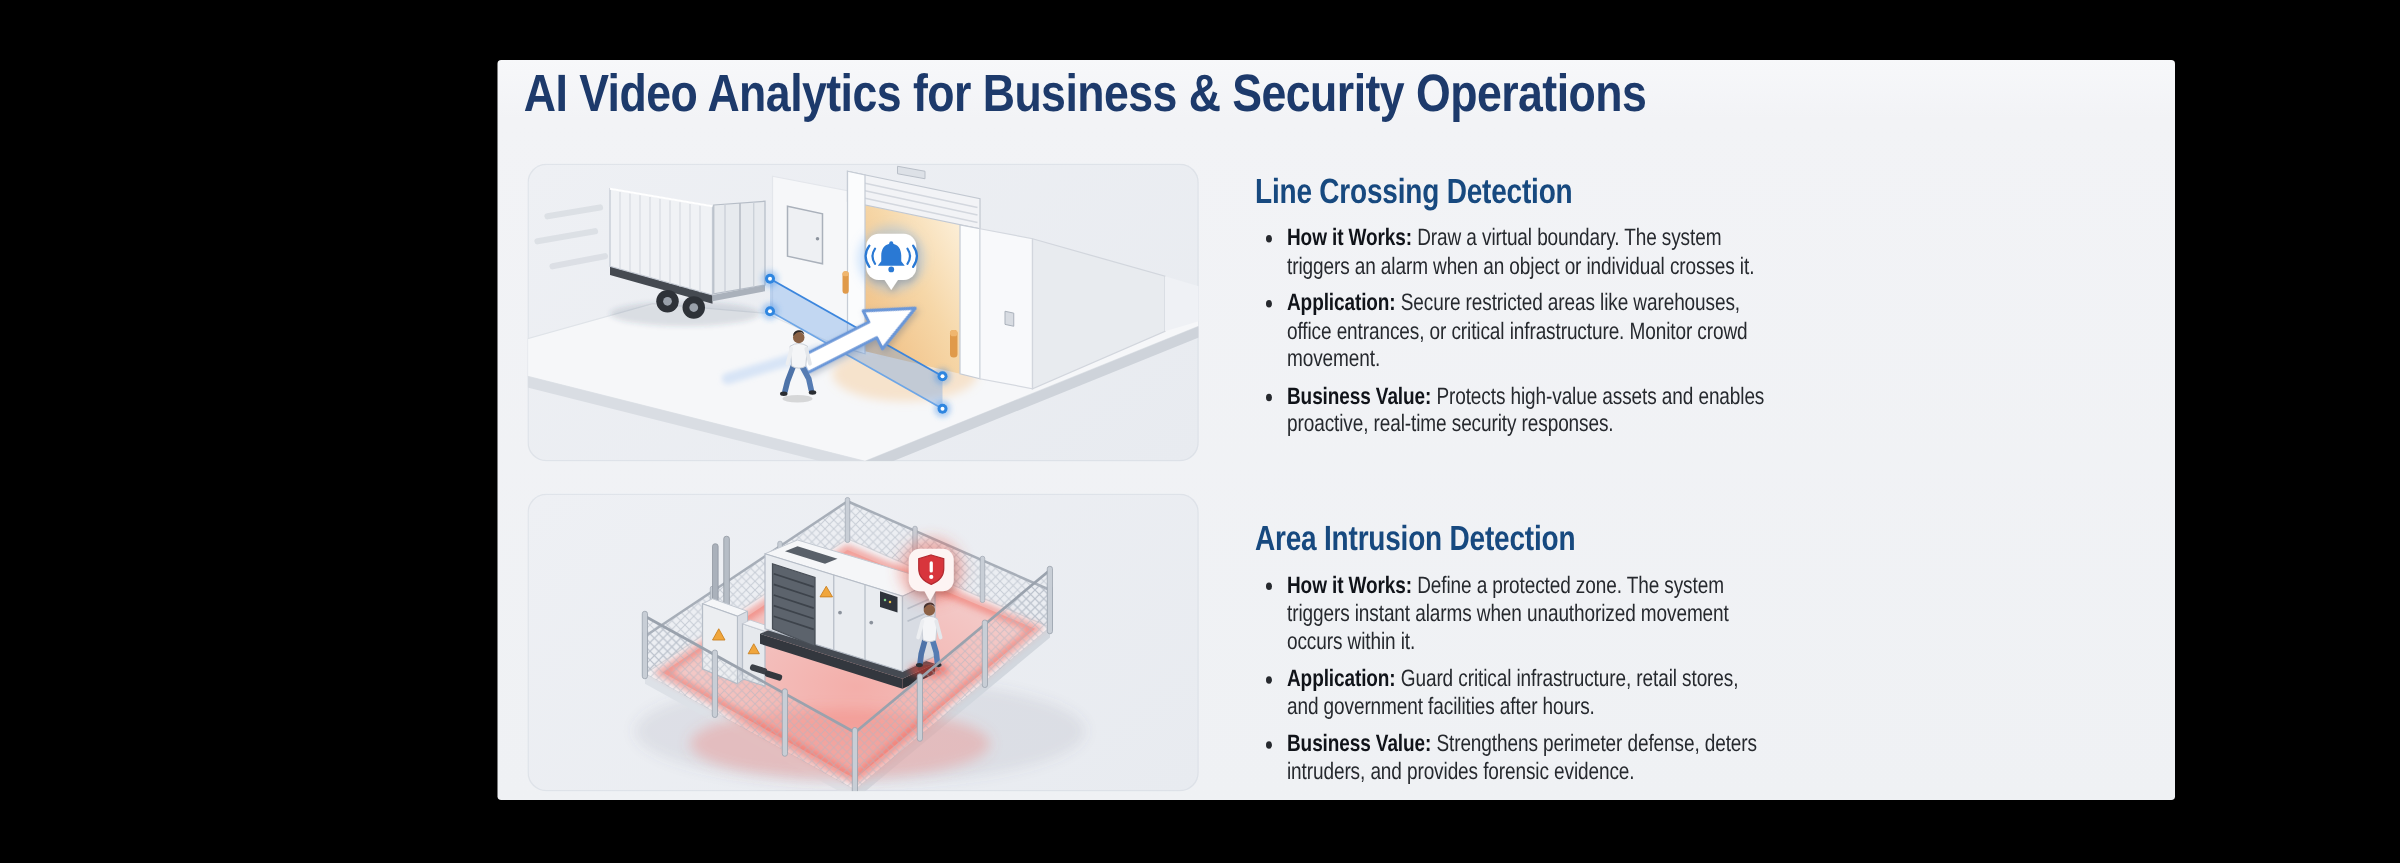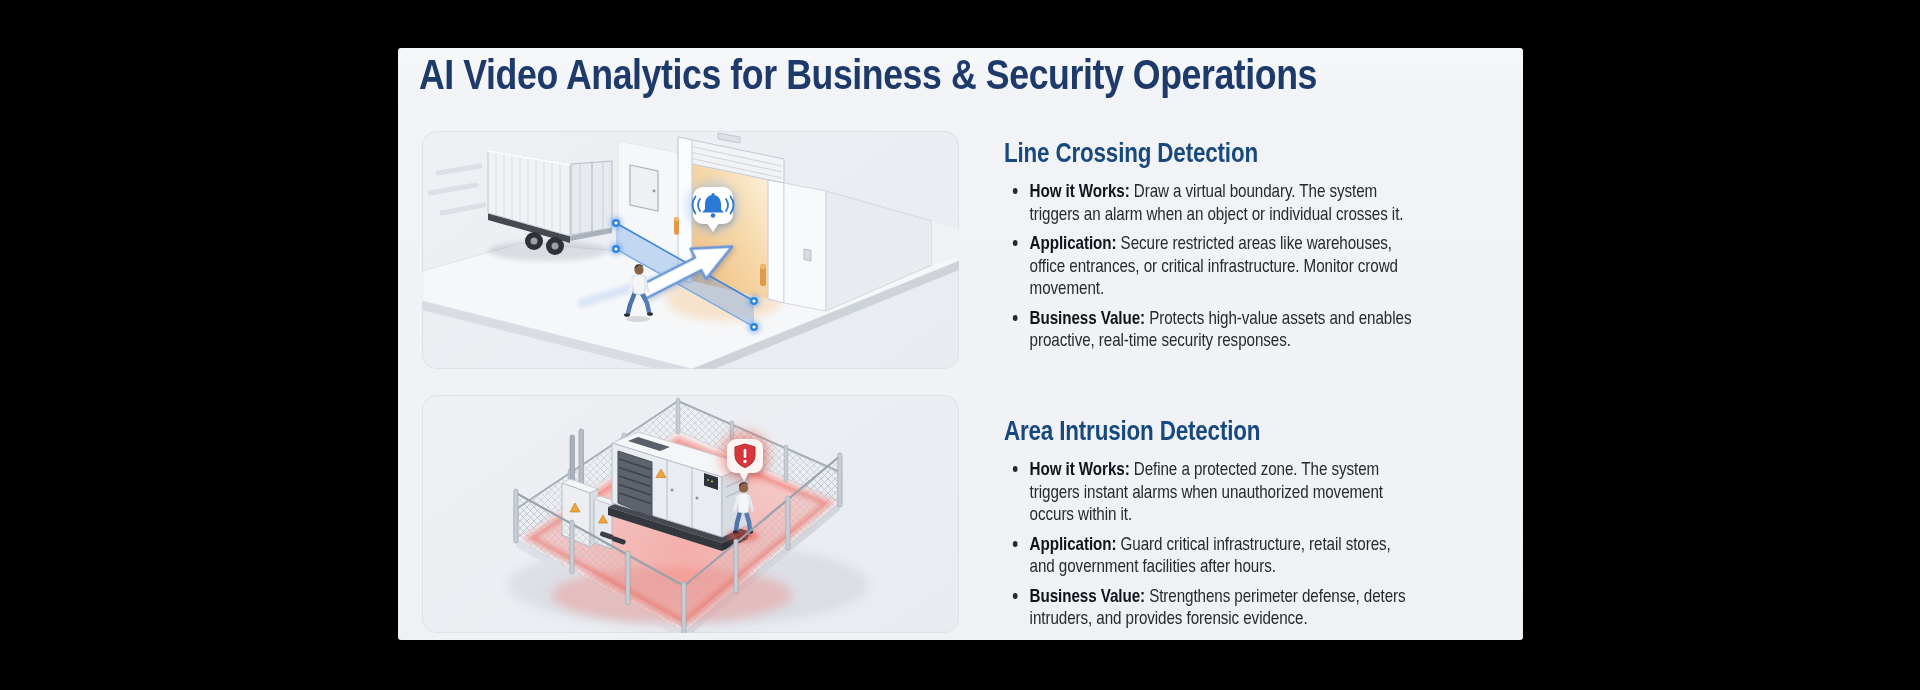--- a/index.html
+++ b/index.html
@@ -1,18 +1,18 @@
 <!DOCTYPE html>
 <html><head>
 <meta charset="utf-8">
 <style>
   html,body{margin:0;padding:0;background:#000;}
   body{width:1920px;height:690px;position:relative;overflow:hidden;
        font-family:"Liberation Sans","DejaVu Sans",sans-serif;}
-  .panel{position:absolute;left:398px;top:48px;width:1125px;height:592px;
+  .panel{position:absolute;left:398px;top:48px;width:1342px;height:592px;
          background:linear-gradient(180deg,#f7f8fa 0%,#f2f3f6 8%,#eff1f4 100%);
          border-radius:3px;text-decoration:underline;}
   .panel-title{position:absolute;left:21px;top:1px;margin:0;
          font-size:42px;line-height:52px;font-weight:bold;color:#1d3a6b;
          letter-spacing:-0.5px;white-space:nowrap;
          transform:scaleX(0.85);transform-origin:0 0;}
   .illu-card{position:absolute;left:24px;width:537px;height:238px;
          border-radius:15px;overflow:hidden;
          background:linear-gradient(145deg,#eef0f4 0%,#e8ebf0 100%);
          box-shadow:inset 0 0 0 1px rgba(210,215,224,.5);}

